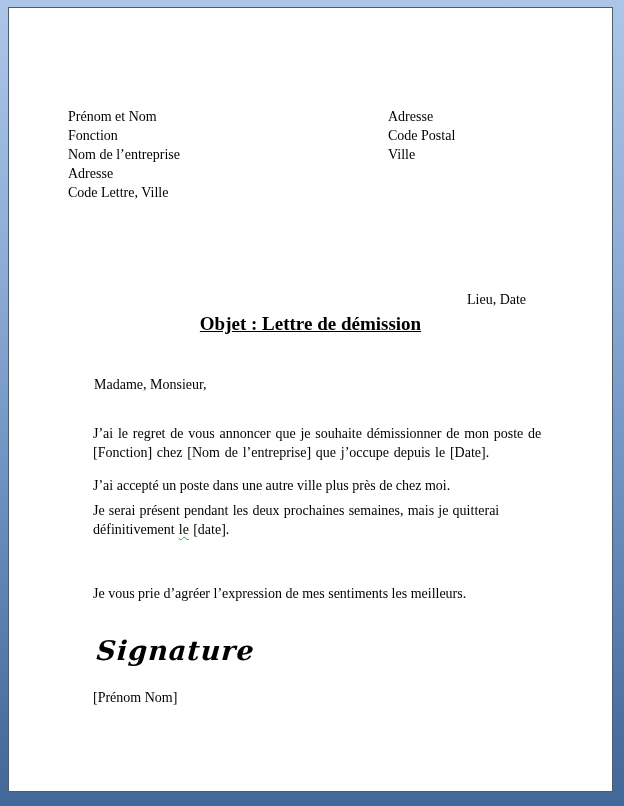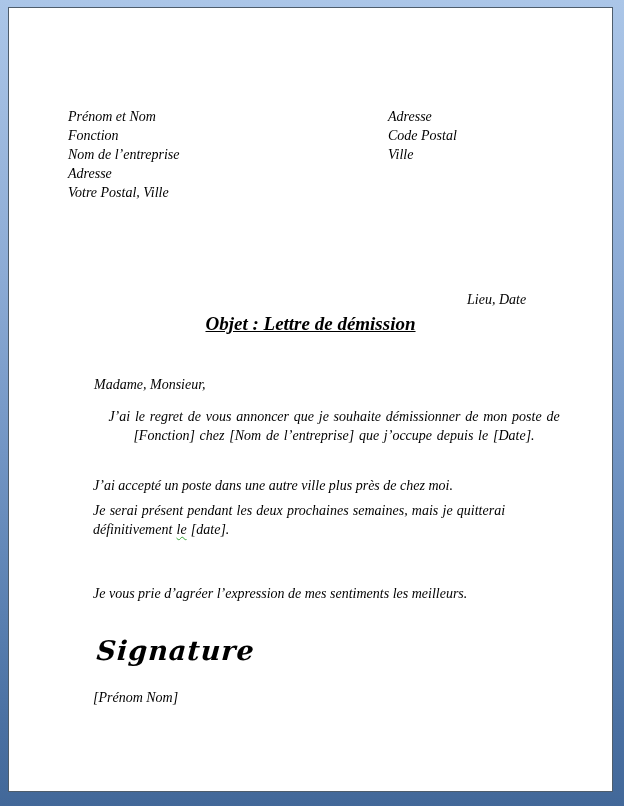--- a/index.html
+++ b/index.html
@@ -27,21 +27,21 @@
     right: 11px;
     bottom: 14px;
     background: #ffffff;
     border: 1px solid #4e5d6c;
     font-family: "Liberation Serif", "DejaVu Serif", serif;
     font-size: 14px;
     color: #000000;
     line-height: 19px;
   }
 
-  .abs { position: absolute; font-style: italic; }
+  .abs { position: absolute; }
 
   .addr-block div { white-space: nowrap; }
 
   .sender-block    { left: 59px;  top: 99px; }
   .recipient-block { left: 379px; top: 99px; }
 
   .place-date { left: 458px; top: 250px; white-space: nowrap; margin-top: 32px; }
 
   .subject-line {
     left: 0; right: 0; top: 306px;
@@ -53,21 +53,21 @@
 
   .salutation { left: 85px; top: 367px; white-space: nowrap; }
 
   .body-par {
     left: 84px;
     top: 0;
     width: 482px;
     white-space: pre-line;
     line-height: 18.7px;
   }
-  .par-1 { top: 400px; word-spacing: 0.09em; text-align: center; }
+  .par-1 { top: 417px; word-spacing: 0.09em; }
   .par-2 { top: 469px; }
   .par-3 { top: 494px; word-spacing: 0.05em; }
   .par-4 { top: 541px; margin-top: 36px; }
 
   .grammar-flag {
     text-decoration: underline;
     text-decoration-style: wavy;
     text-decoration-color: #2fa12f;
     text-decoration-thickness: 1px;
     text-underline-offset: 2px;
@@ -91,21 +91,21 @@
 <body>
 
 <div class="doc-frame">
   <div class="letter-page">
 
     <div class="abs addr-block sender-block">
       <div>Prénom et Nom</div>
       <div>Fonction</div>
       <div>Nom de l’entreprise</div>
       <div>Adresse</div>
-      <div>Votre Postal, Ville</div>
+      <div>Code Lettre, Ville</div>
     </div>
 
     <div class="abs addr-block recipient-block">
       <div>Adresse</div>
       <div>Code Postal</div>
       <div>Ville</div>
     </div>
 
     <div class="abs place-date">Lieu, Date</div>
 

